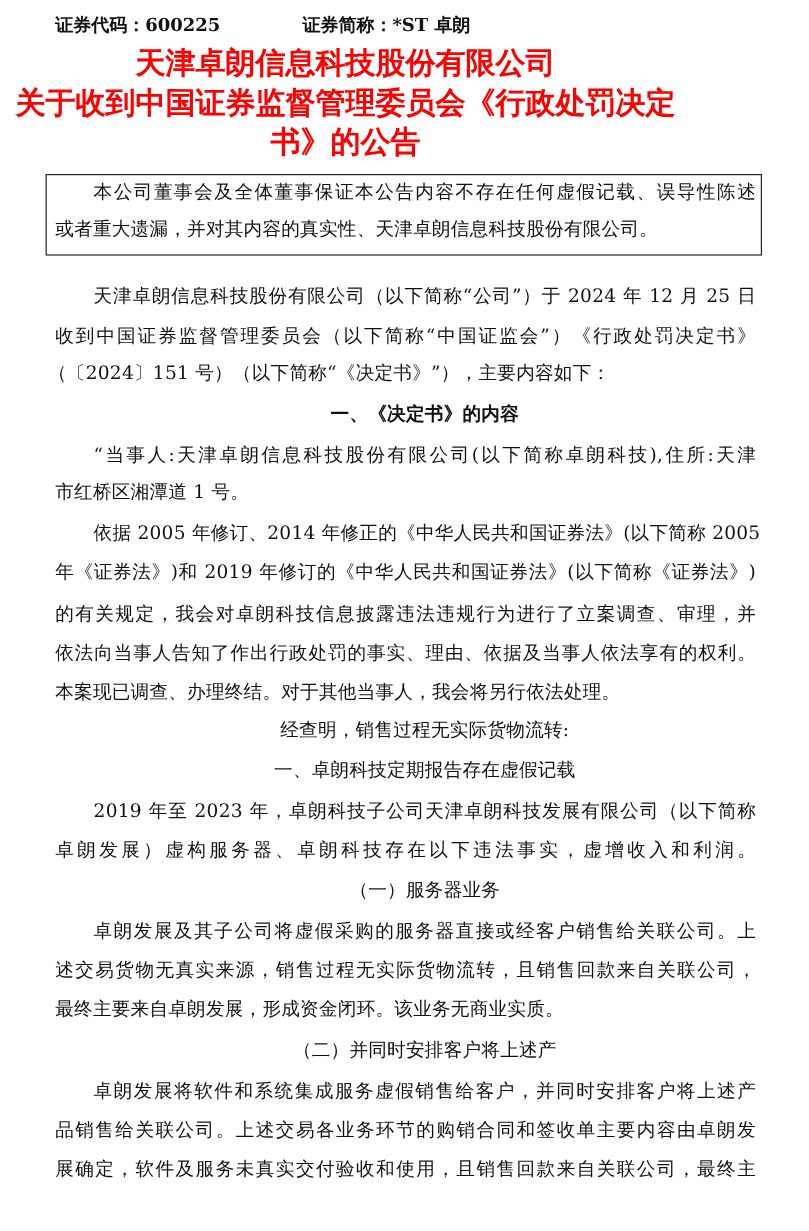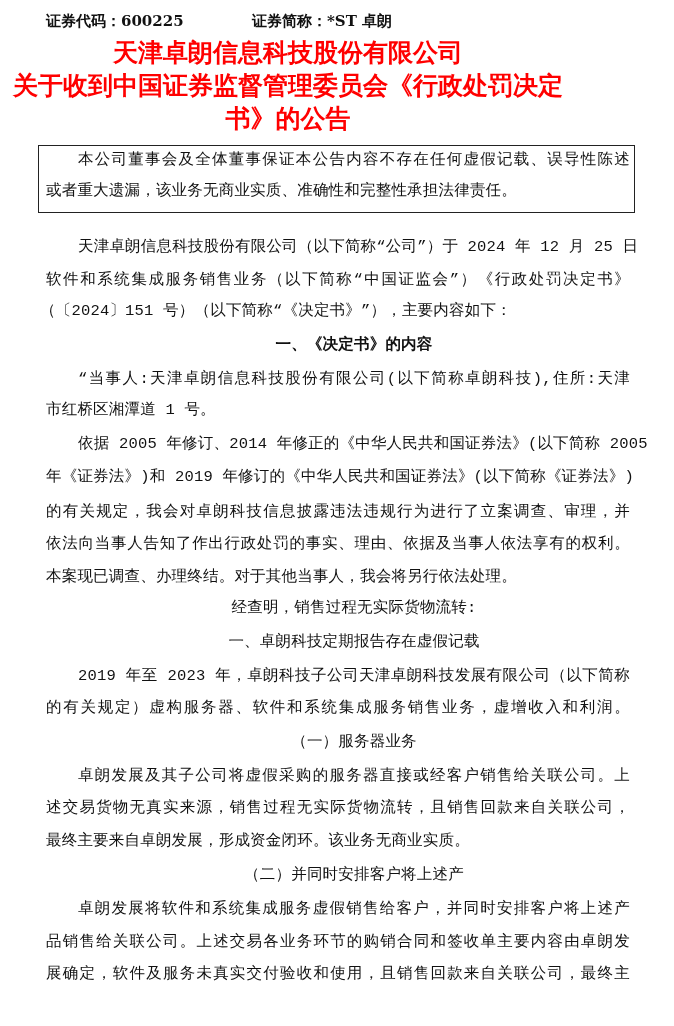--- a/index.html
+++ b/index.html
@@ -7,56 +7,56 @@
          font-family: "DejaVu Serif", "Liberation Serif", serif; color: #111; }
   .hdr { position: absolute; top: 12px; left: 0; width: 674px; height: 24px;
          font-size: 15px; font-weight: bold; color: #111; padding-left: 12px; }
   .hdr span { position: absolute; top: 0; white-space: nowrap; }
   .title { position: absolute; left: 0; width: 576px; text-align: center;
            color: #ff0000; font-family: "DejaVu Sans", "Liberation Sans", sans-serif;
            font-weight: bold; font-size: 25px; line-height: 33px; }
   .notice-box { position: absolute; left: 38px; top: 145px; width: 597px; height: 68px;
                 border: 1px solid #222; box-sizing: border-box; }
   .line { position: absolute; left: 46px; width: 584px; font-size: 15.5px;
-          white-space: nowrap; letter-spacing: 0.2px; line-height: 22px; font-family: Liberation Mono, monospace; }
+          white-space: nowrap; letter-spacing: 0.2px; line-height: 22px; }
   .ind { left: 78px; width: 552px; text-align: center; }
   .just { text-align: justify; text-align-last: justify; }
   .bold { font-weight: bold; }
 </style>
 </head>
 <body>
 
 <div class="hdr">
   <span style="left:46px">证券代码：600225</span>
   <span style="left:252px">证券简称：*ST 卓朗</span>
 </div>
 
 <div class="title" style="top:36px">天津卓朗信息科技股份有限公司</div>
 <div class="title" style="top:69px">关于收到中国证券监督管理委员会《行政处罚决定</div>
 <div class="title" style="top:102px">书》的公告</div>
 
 <div class="notice-box"></div>
 <div class="line ind just" style="top:149px">本公司董事会及全体董事保证本公告内容不存在任何虚假记载、误导性陈述</div>
-<div class="line just" style="top:180px;width:540px;text-align-last:left">或者重大遗漏，该业务无商业实质、准确性和完整性承担法律责任。</div>
+<div class="line just" style="top:180px;width:540px;text-align-last:left">或者重大遗漏，并对其内容的真实性、天津卓朗信息科技股份有限公司。</div>
 
 <div class="line ind just" style="top:236px">天津卓朗信息科技股份有限公司（以下简称“公司”）于 2024 年 12 月 25 日</div>
-<div class="line just" style="top:269px">软件和系统集成服务销售业务（以下简称“中国证监会”）《行政处罚决定书》</div>
+<div class="line just" style="top:269px">收到中国证券监督管理委员会（以下简称“中国证监会”）《行政处罚决定书》</div>
 <div class="line" style="top:300px;left:40px">（〔2024〕151 号）（以下简称“《决定书》”），主要内容如下：</div>
 <div class="line ind bold" style="top:334px">一、《决定书》的内容</div>
 <div class="line ind just" style="top:368px">“当事人:天津卓朗信息科技股份有限公司(以下简称卓朗科技),住所:天津</div>
 <div class="line" style="top:399px">市红桥区湘潭道 1 号。</div>
 <div class="line ind just" style="top:433px">依据 2005 年修订、2014 年修正的《中华人民共和国证券法》(以下简称 2005</div>
 <div class="line just" style="top:466px">年《证券法》)和 2019 年修订的《中华人民共和国证券法》(以下简称《证券法》)</div>
 <div class="line just" style="top:501px">的有关规定，我会对卓朗科技信息披露违法违规行为进行了立案调查、审理，并</div>
 <div class="line just" style="top:533px">依法向当事人告知了作出行政处罚的事实、理由、依据及当事人依法享有的权利。</div>
 <div class="line" style="top:566px">本案现已调查、办理终结。对于其他当事人，我会将另行依法处理。</div>
 <div class="line ind" style="top:597px">经查明，销售过程无实际货物流转:</div>
 <div class="line ind" style="top:631px">一、卓朗科技定期报告存在虚假记载</div>
 <div class="line ind just" style="top:665px">2019 年至 2023 年，卓朗科技子公司天津卓朗科技发展有限公司（以下简称</div>
-<div class="line just" style="top:697px">的有关规定）虚构服务器、软件和系统集成服务销售业务，虚增收入和利润。</div>
+<div class="line just" style="top:697px">卓朗发展）虚构服务器、卓朗科技存在以下违法事实，虚增收入和利润。</div>
 <div class="line ind" style="top:731px">（一）服务器业务</div>
 <div class="line ind just" style="top:765px">卓朗发展及其子公司将虚假采购的服务器直接或经客户销售给关联公司。上</div>
 <div class="line just" style="top:797px">述交易货物无真实来源，销售过程无实际货物流转，且销售回款来自关联公司，</div>
 <div class="line" style="top:830px">最终主要来自卓朗发展，形成资金闭环。该业务无商业实质。</div>
 <div class="line ind" style="top:864px">（二）并同时安排客户将上述产</div>
 <div class="line ind just" style="top:898px">卓朗发展将软件和系统集成服务虚假销售给客户，并同时安排客户将上述产</div>
 <div class="line just" style="top:931px">品销售给关联公司。上述交易各业务环节的购销合同和签收单主要内容由卓朗发</div>
 <div class="line just" style="top:963px">展确定，软件及服务未真实交付验收和使用，且销售回款来自关联公司，最终主</div>
 
 </body></html>

